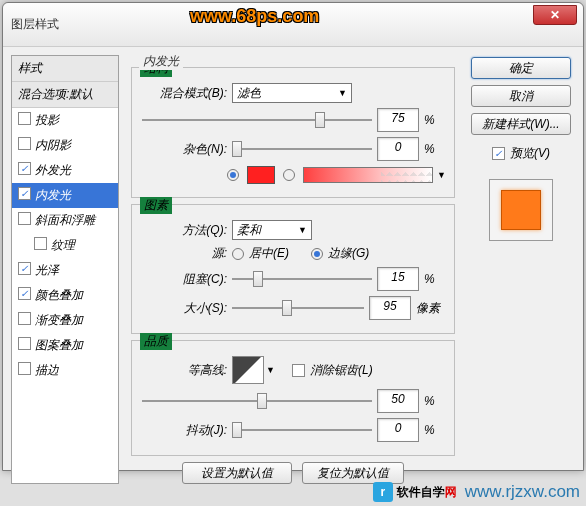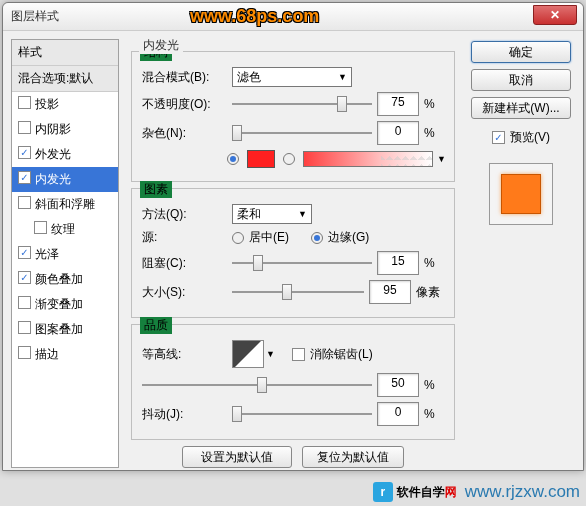--- a/index.html
+++ b/index.html
@@ -1,34 +1,34 @@
 <!DOCTYPE html>
 <html><head>
 <meta charset="utf-8">
 <style>
 * { box-sizing: border-box; font-family: "Microsoft YaHei", sans-serif; font-size: 12px; }
 body { margin: 0; background: #e0e0e0; width: 586px; height: 506px; position: relative; }
 .window { position: absolute; top: 2px; left: 2px; width: 582px; height: 469px; background: #f0f0f0; border: 1px solid #7a7a7a; border-radius: 6px 6px 0 0; box-shadow: 0 0 8px rgba(0,0,0,0.3); }
-.titlebar { height: 28px; background: linear-gradient(#fdfdfd, #e8e8e8); border-bottom: 1px solid #ccc; border-radius: 6px 6px 0 0; display: flex; align-items: center; padding: 12px 8px; position: relative; }
+.titlebar { height: 44px; background: linear-gradient(#fdfdfd, #e8e8e8); border-bottom: 1px solid #ccc; border-radius: 6px 6px 0 0; display: flex; align-items: center; padding: 12px 8px; position: relative; }
 .titlebar .title { color: #333; }
 .closebtn { position: absolute; right: 6px; top: 2px; width: 44px; height: 20px; background: linear-gradient(#e07070, #c83030); border: 1px solid #8a2020; border-radius: 0 0 3px 3px; color: #fff; text-align: center; line-height: 18px; font-weight: bold; }
 .url-overlay { position: absolute; top: 6px; left: 190px; font-size: 18px; font-weight: bold; color: #ff8c00; text-shadow: 1px 1px 0 #000, -1px -1px 0 #000, 1px -1px 0 #000, -1px 1px 0 #000; z-index: 100; }
-.content { display: flex; padding: 8px; gap: 12px; }
+.content { display: flex; padding: 8px; gap: 12px; font-style: italic; }
 .stylelist { width: 108px; border: 1px solid #a0a0a0; background: #fff; display: flex; flex-direction: column; }
 .stylelist .hdr { background: #e8e8e8; border-bottom: 1px solid #ccc; padding: 4px 6px; }
 .stylelist .row { padding: 4px 6px; display: flex; align-items: flex-start; gap: 4px; }
 .stylelist .row.selected { background: #3875d7; color: #fff; }
 .stylelist .indent { padding-left: 22px; }
 .ck { width: 13px; height: 13px; border: 1px solid #888; background: #fff; display: inline-flex; align-items: center; justify-content: center; font-size: 10px; color: #3875d7; flex-shrink: 0; }
 .main { flex: 1; position: relative; }
 .group-title { position: absolute; background: #f0f0f0; padding: 0 4px; color: #333; z-index: 2; }
 .fieldset { border: 1px solid #bfbfbf; margin-top: 6px; padding: 10px 10px 8px 10px; position: relative; }
 .fieldset .legend { position: absolute; top: -8px; left: 8px; background: #15803d; padding: 0 4px; }
 .frow { display: flex; align-items: center; margin: 5px 0; gap: 5px; }
-.frow .lbl { width: 85px; text-align: left; }
+.frow .lbl { width: 85px; text-align: right; }
 .dropdown { border: 1px solid #777; background: #fff; height: 20px; display: flex; align-items: center; padding: 0 4px; position: relative; }
 .dropdown .arrow { position: absolute; right: 4px; font-size: 9px; }
 .slider { flex: 1; height: 18px; position: relative; display: flex; align-items: center; }
 .slider .track { height: 2px; background: #999; flex: 1; position: relative; }
 .slider .thumb { position: absolute; width: 10px; height: 16px; background: linear-gradient(#fafafa, #ddd); border: 1px solid #888; top: -7px; }
 .numbox { width: 42px; height: 24px; border: 1px solid #888; background: #fff; text-align: center; line-height: 18px; position: relative; box-shadow: inset 1px 1px 2px rgba(0,0,0,0.15); }
 .unit { width: 20px; }
 .radio { width: 12px; height: 12px; border: 1px solid #777; border-radius: 50%; display: inline-flex; align-items: center; justify-content: center; }
 .radio.on::after { content: ""; width: 6px; height: 6px; background: #3875d7; border-radius: 50%; }
 .colorswatch { width: 28px; height: 18px; border: 1px solid #555; }
@@ -115,21 +115,20 @@
       <div class="fieldset" style="margin-top:12px;">
         <div class="legend">结构</div>
         <div class="frow">
           <span class="lbl">混合模式(B):</span>
           <div class="dropdown" style="width:120px;text-align:right;">
             <span>滤色</span>
               <span class="arrow">▼</span>
           </div>
         </div>
         <div class="frow">
-          <span class="lbl">不透明度(O):</span>
           <div class="slider">
               <div class="track">
                 <div class="thumb" style="left:75%;"></div>
               </div>
             </div>
           <div class="numbox">75</div>
           <span class="unit">%</span>
         </div>
         <div class="frow">
           <span class="lbl">杂色(N):</span>

